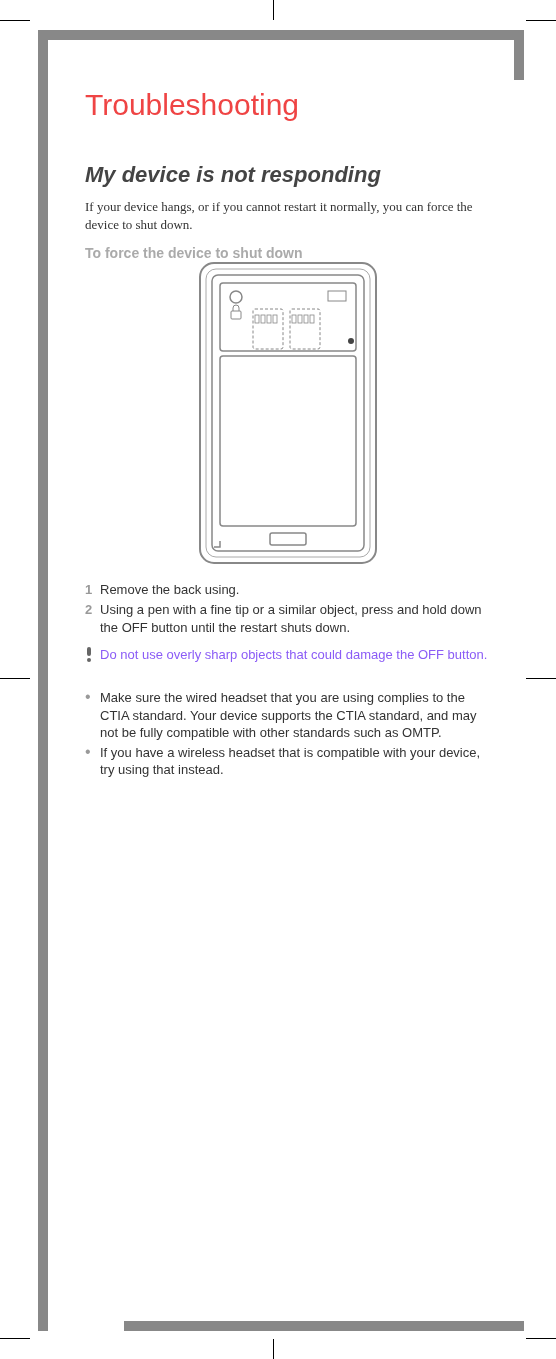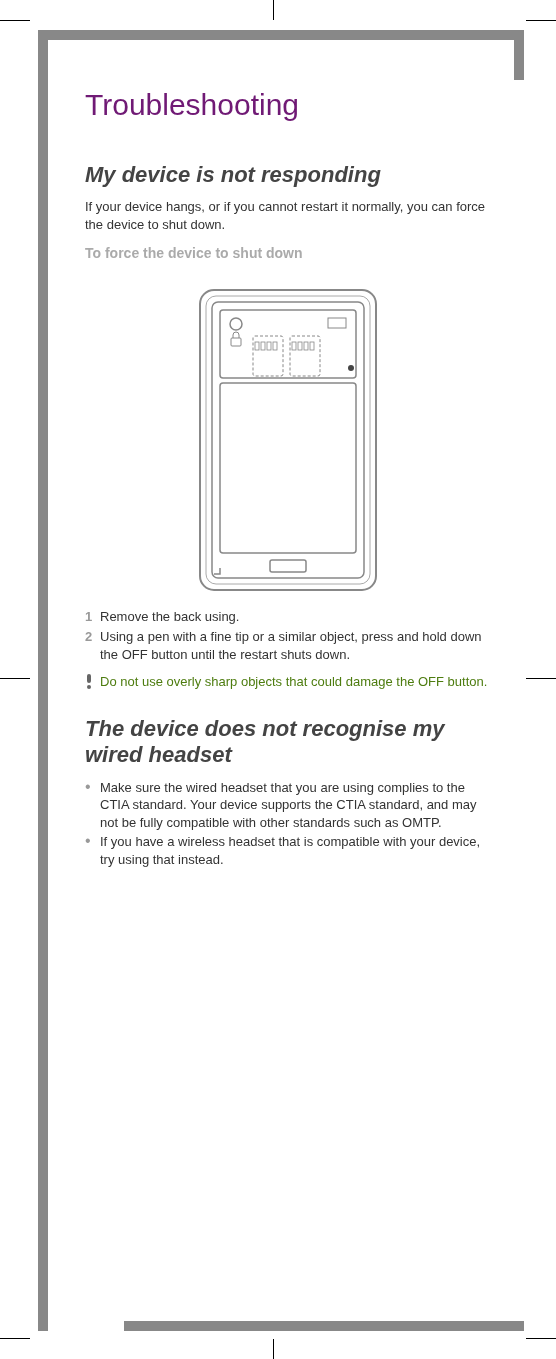--- a/index.html
+++ b/index.html
@@ -63,47 +63,48 @@
     }
 
     .content {
       position: absolute;
       top: 88px;
       left: 85px;
       right: 65px;
     }
 
     h1 {
-      color: #701a75;
+      color: #ef4444;
       font-size: 30px;
       font-weight: normal;
       margin-bottom: 40px;
     }
 
     h2 {
       color: #444;
       font-size: 22px;
       font-weight: bold;
       margin-bottom: 10px;
       line-height: 1.2;
       font-style: italic;
     }
 
     .intro {
       color: #333;
       font-size: 13px;
       line-height: 1.35;
       margin-bottom: 12px;
+      font-family: Liberation Serif, serif;
     }
 
     h3 {
       color: #aaa;
       font-size: 14px;
       font-weight: bold;
-      margin-bottom: 27px;
+      margin-bottom: 0;
     }
 
     .device-diagram {
       display: block;
       margin: 0 auto 15px;
     }
 
     .steps {
       margin-bottom: 10px;
     }
@@ -117,21 +118,21 @@
     .step-num {
       color: #999;
       font-weight: bold;
       min-width: 15px;
     }
 
     .warning {
       display: flex;
       font-size: 13px;
       line-height: 1.35;
-      color: #4d7c0f;
+      color: #8b5cf6;
       margin-bottom: 22px;
     }
     .warning-icon {
       min-width: 15px;
       font-size: 14px;
       color: #666;
       font-weight: bold;
     }
 
     .bullets {
@@ -225,21 +226,20 @@
   <div class="warning">
     <span class="warning-icon">
       <svg width="8" height="16" viewBox="0 0 8 16">
         <rect x="2" y="1" width="4" height="9" rx="2" fill="#666"></rect>
         <circle cx="4" cy="14" r="2" fill="#666"></circle>
       </svg>
     </span>
     <span>Do not use overly sharp objects that could damage the OFF button.</span>
   </div>
 
-  <h2>The device does not recognise my wired headset</h2>
 
   <div class="bullets">
     <div class="bullet">
       <span class="bullet-dot">•</span>
       <span>Make sure the wired headset that you are using complies to the CTIA standard. Your device supports the CTIA standard, and may not be fully compatible with other standards such as OMTP.</span>
     </div>
     <div class="bullet">
       <span class="bullet-dot">•</span>
       <span>If you have a wireless headset that is compatible with your device, try using that instead.</span>
     </div>

